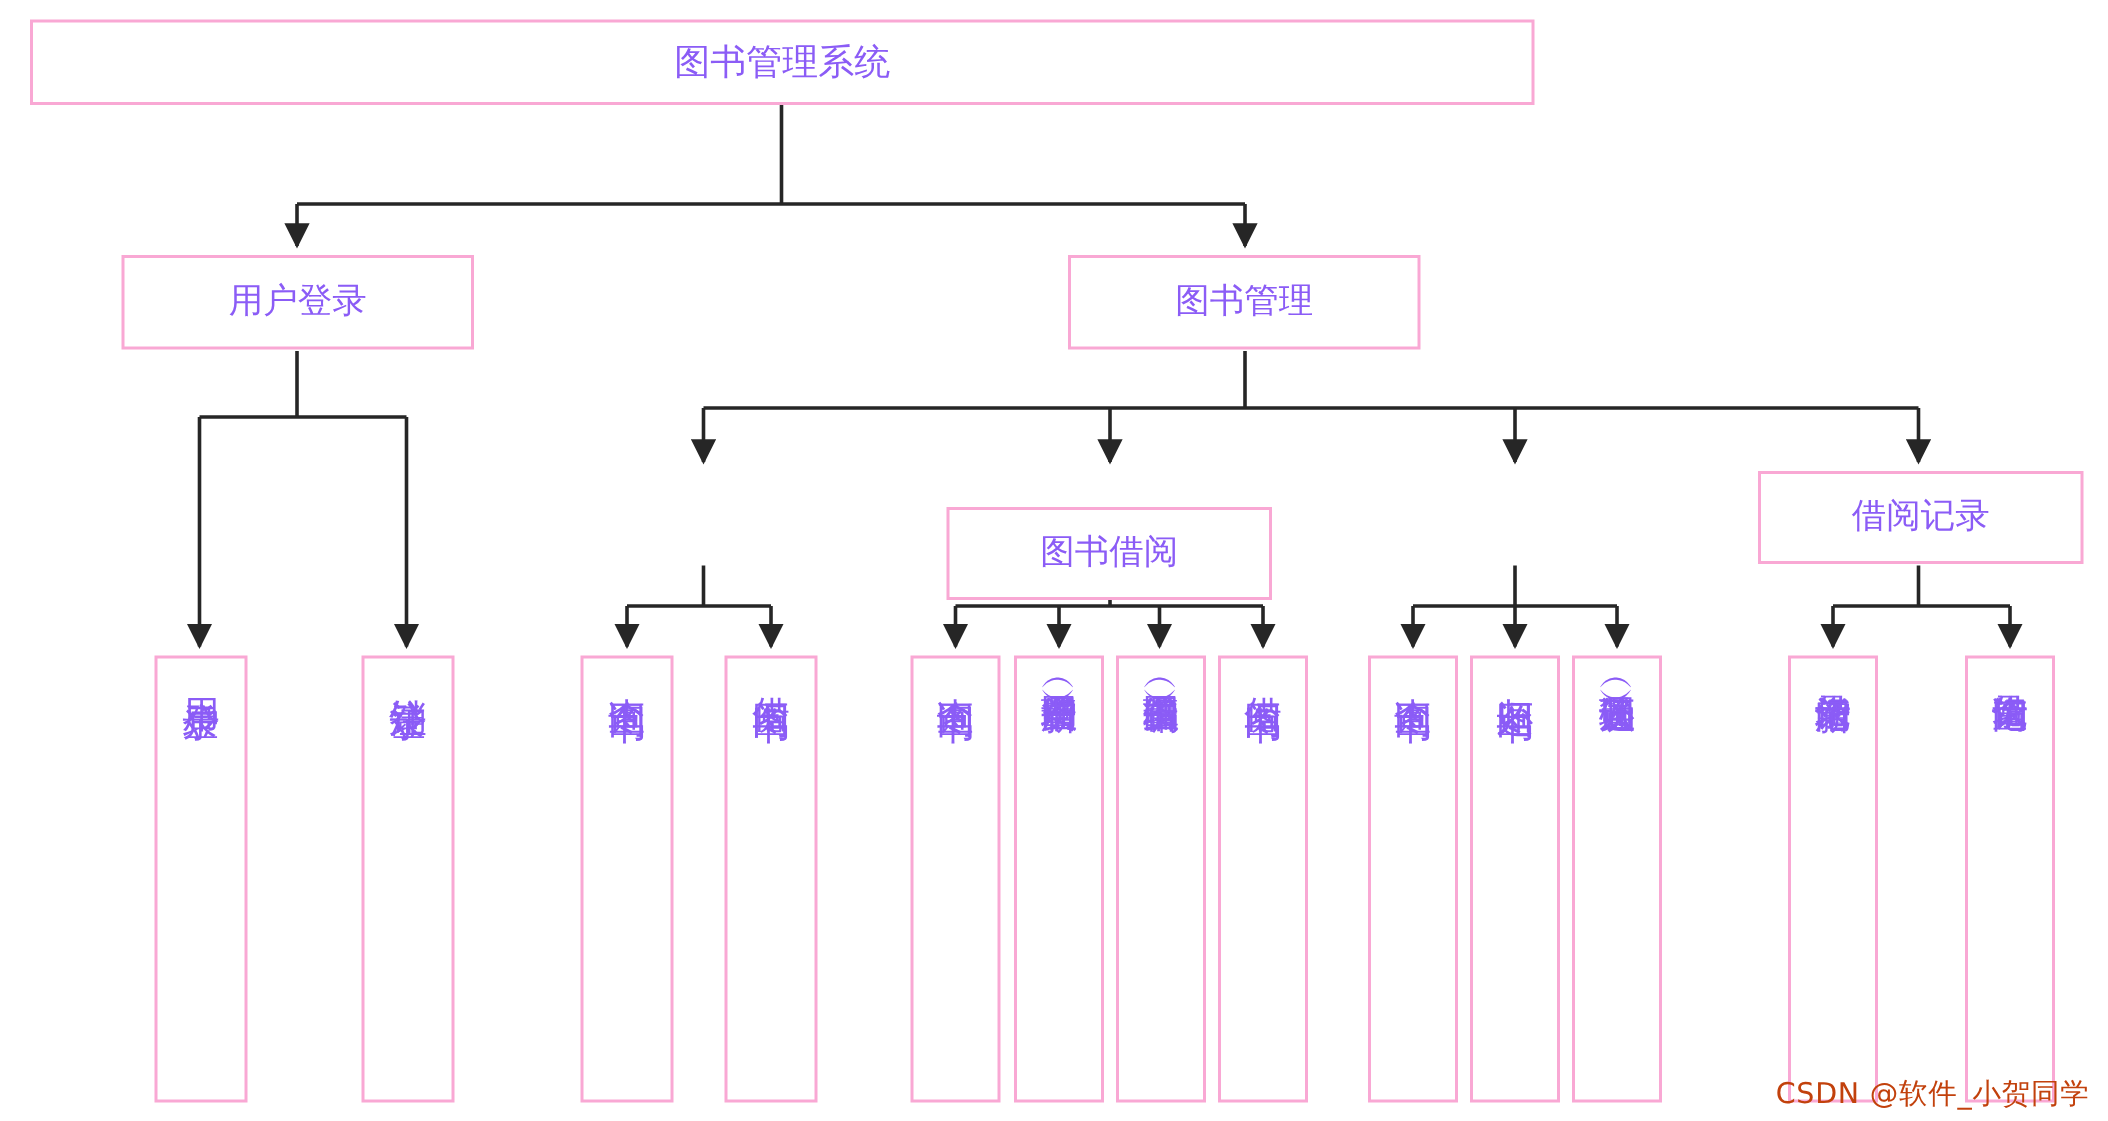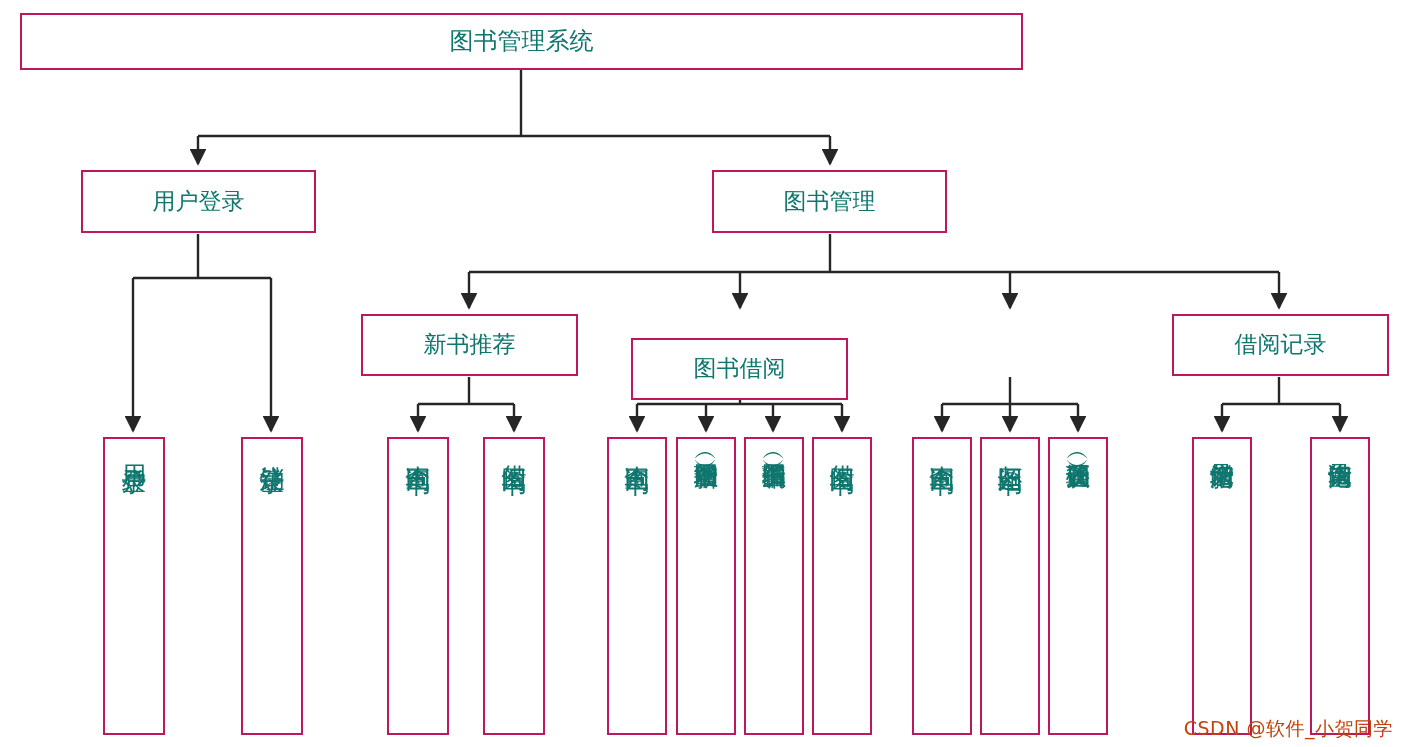--- a/index.html
+++ b/index.html
@@ -23,25 +23,25 @@
     left: 0;
     top: 0;
     width: 1405px;
     height: 747px;
     pointer-events: none;
   }
   .node {
     position: absolute;
     box-sizing: border-box;
     background: #ffffff;
-    border: 2px solid #be185d;
+    border: 2px solid #f9a8d4;
     display: flex;
     align-items: center;
     justify-content: center;
-    color: #0f766e;
+    color: #8b5cf6;
   }
   .node-label {
     display: block;
     text-align: center;
     line-height: 1.18;
     white-space: nowrap;
   }
   
   .node.horizontal .node-label {
     font-size: 23px;
@@ -136,23 +136,20 @@
   </div>
 
   <div class="node horizontal" style="left:81px; top:170px; width:235px; height:63px;">
     <span class="node-label">用户登录</span>
   </div>
 
   <div class="node horizontal" style="left:712px; top:170px; width:235px; height:63px;">
     <span class="node-label">图书管理</span>
   </div>
 
-  <div class="node horizontal" style="left:361px; top:314px; width:217px; height:62px;">
-    <span class="node-label">新书推荐</span>
-  </div>
 
   <div class="node horizontal" style="left:631px; top:314px; width:217px; height:62px;margin-top:24px;">
     <span class="node-label">图书借阅</span>
   </div>
 
 
   <div class="node horizontal" style="left:1172px; top:314px; width:217px; height:62px;">
     <span class="node-label">借阅记录</span>
   </div>
 

